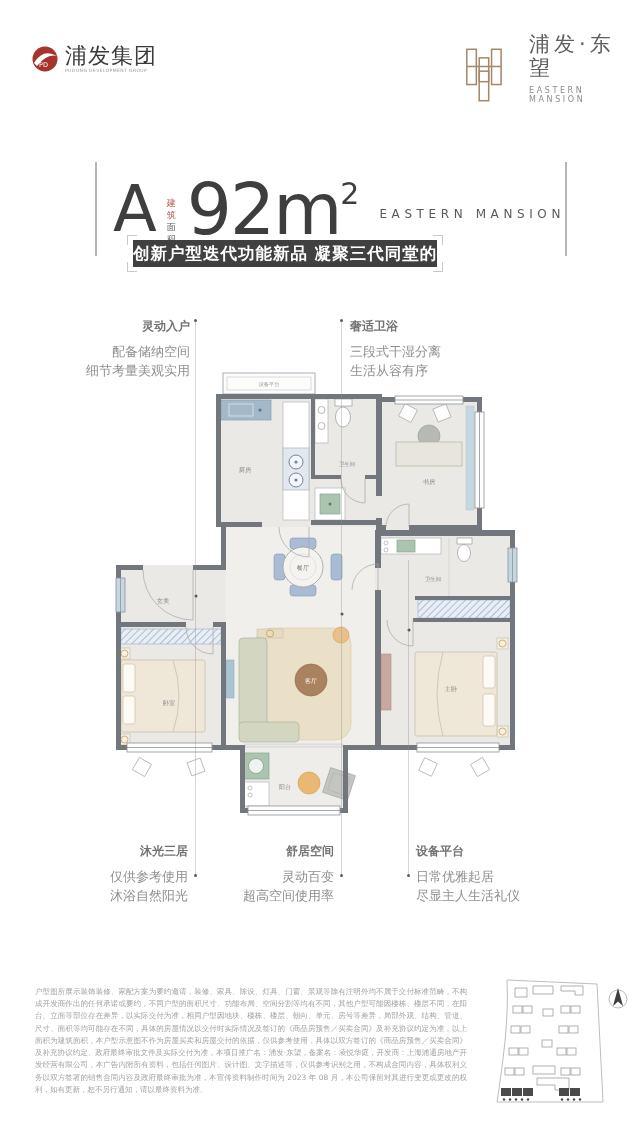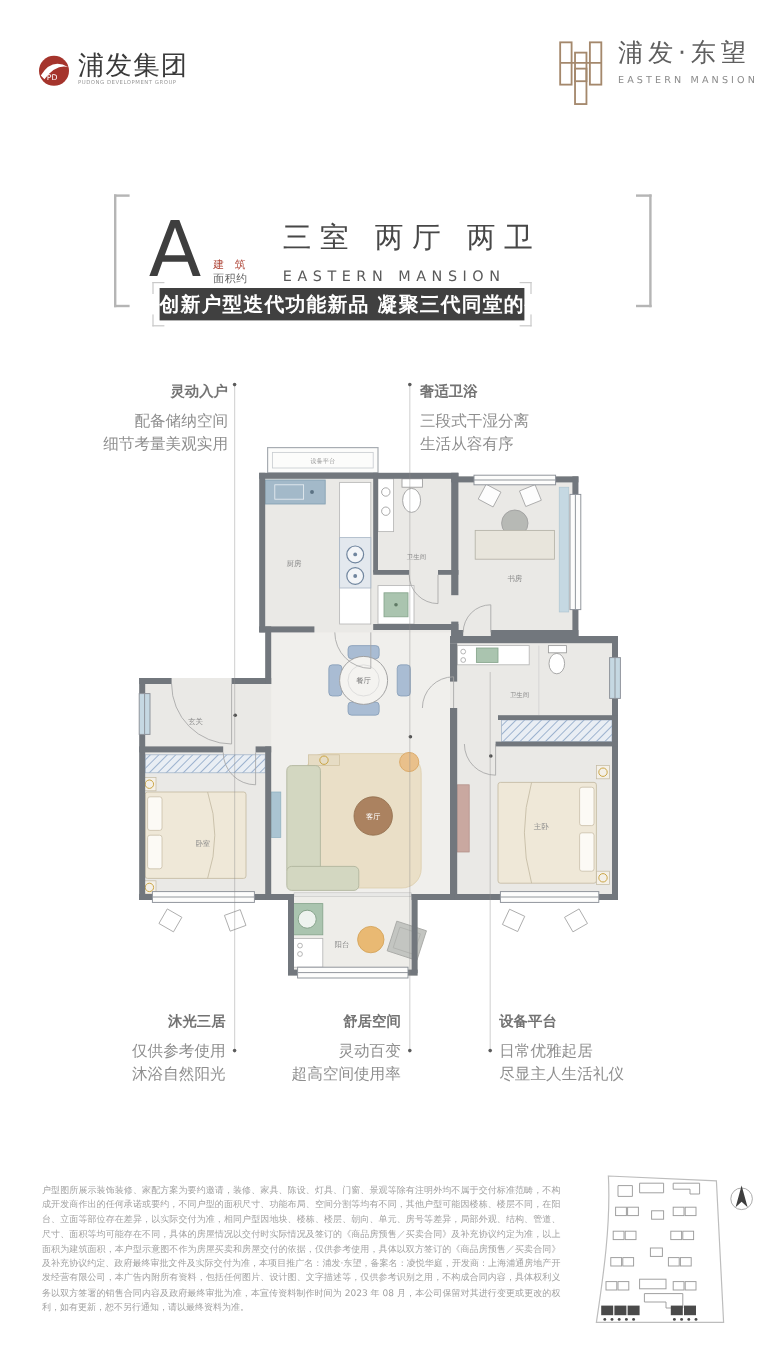--- a/index.html
+++ b/index.html
@@ -3,21 +3,21 @@
 <meta charset="utf-8">
 <style>
   html,body{margin:0;padding:0;}
   body{width:635px;height:1125px;background:#fff;position:relative;overflow:hidden;
        font-family:"DejaVu Sans",sans-serif;color:#3d3d3d;}
   .abs{position:absolute;}
   
   .logo-left{left:30px;top:44px;display:flex;align-items:center;gap:5px;}
   .logo-left .txt .cn{font-size:22px;font-weight:normal;color:#3a3a3a;letter-spacing:1px;line-height:20px;}
   .logo-left .txt .en{font-size:4.5px;color:#9a9a9a;letter-spacing:.4px;margin-top:1px;}
-  .logo-right{left:463px;top:32px;display:flex;align-items:flex-start;gap:12px;}
+  .logo-right{left:463px;top:32px;display:flex;align-items:flex-end;gap:26px;}
   .logo-right .cn{font-size:21px;color:#5f5f5f;letter-spacing:4px;line-height:24px;}
   .logo-right .en{font-size:8px;color:#8c8c8c;letter-spacing:2.6px;margin-top:6px;}
   
   .title-row{left:95px;top:158px;width:448px;height:102px;display:flex;align-items:center;}
   .brk{width:13px;height:94px;box-sizing:border-box;}
   .brk.l{border-left:2px solid #b5b5b5;border-top:2px solid #b5b5b5;border-bottom:2px solid #b5b5b5;}
   .brk.r{border-right:2px solid #b5b5b5;border-top:2px solid #b5b5b5;border-bottom:2px solid #b5b5b5;margin-left:auto;}
   .unit{font-size:64px;font-weight:400;color:#3e3e3e;line-height:1;margin-left:16px;}
   .areanote{margin:36px 8px 0 10px;line-height:12px;}
   .areanote .r1{font-size:9px;color:#b0493c;letter-spacing:3px;display:block;}
@@ -84,22 +84,22 @@
   </span>
 </div>
 
 <div class="abs title-row">
   <span class="brk l"></span>
   <span class="unit">A</span>
   <span class="areanote">
     <span class="r1">建 筑</span>
     <span class="r2">面积约</span>
   </span>
+  <span class="area"><span>92m</span><span class="sup">2</span></span>
   <span class="layoutcol">
-    <span class="l1" style="display:block">三室 两厅 两卫</span>
     <span class="l2" style="display:block">EASTERN MANSION</span>
   </span>
   <span class="brk r"></span>
 </div>
 
 <div class="abs banner">
   <span>创新户型迭代功能新品 凝聚三代同堂的生活温情</span>
   <span class="cm tl"></span>
   <span class="cm tr"></span>
   <span class="cm bl"></span>

